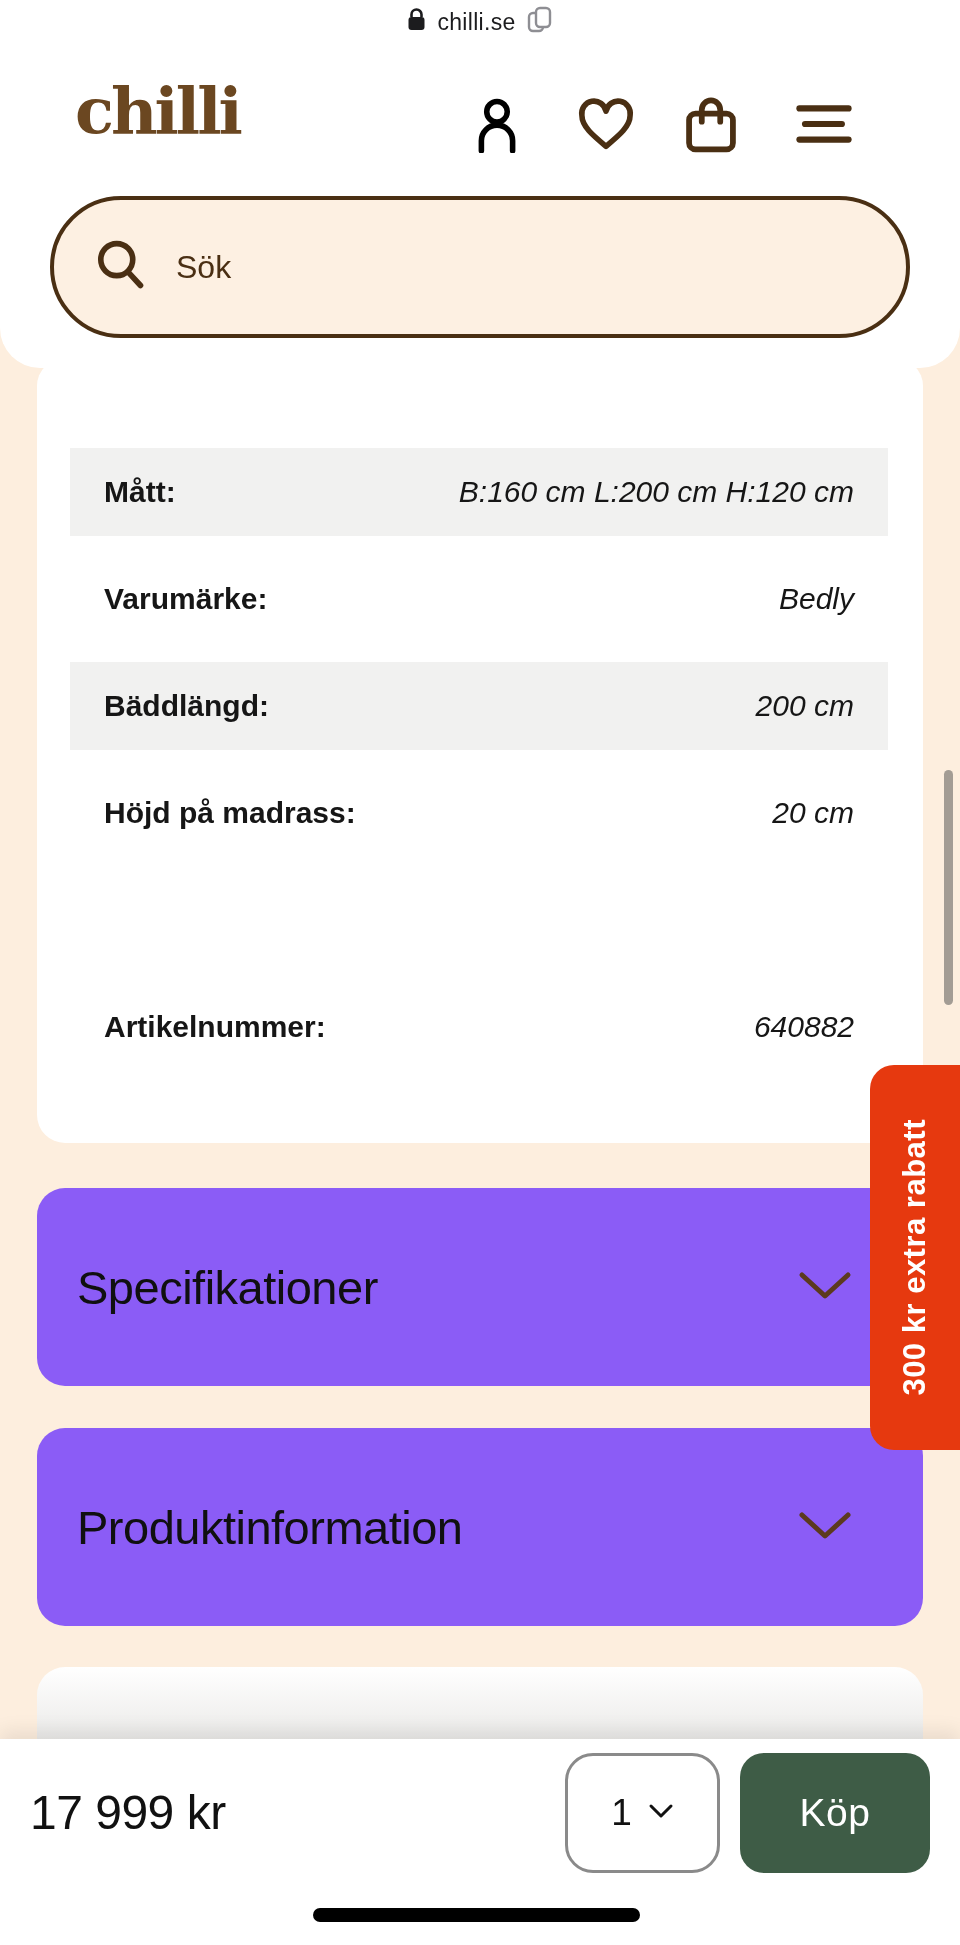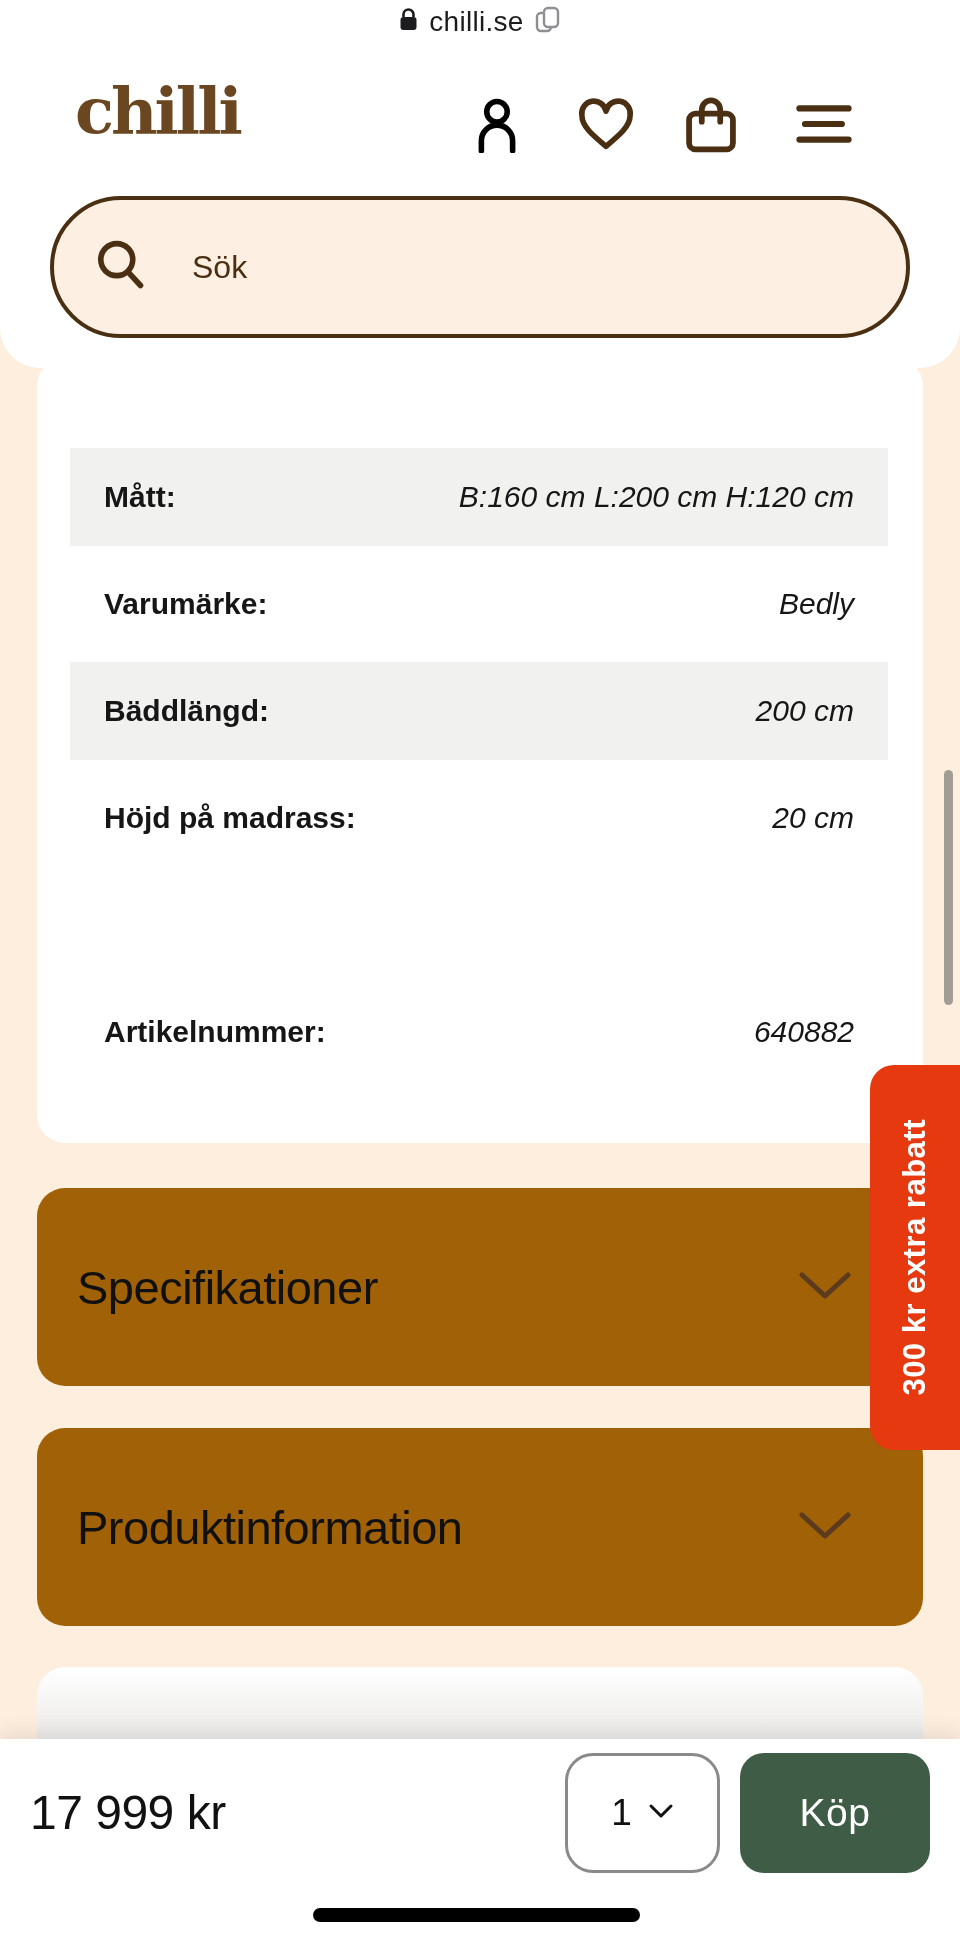--- a/index.html
+++ b/index.html
@@ -10,58 +10,58 @@
   }
   
   .header-sheet{
     position:absolute;top:0;left:0;width:960px;height:368px;
     background:#ffffff;border-radius:0 0 40px 40px;z-index:5;
   }
   .addr-bar{
     position:absolute;top:0;left:0;width:960px;height:44px;
     display:flex;align-items:center;justify-content:center;gap:10px;
   }
-  .addr-url{font-size:28px;font-weight:500;color:#1c1c1e;letter-spacing:.3px;}
+  .addr-url{font-size:23px;font-weight:500;color:#1c1c1e;letter-spacing:.3px;}
   .site-logo{
     position:absolute;left:75px;top:66px;
     font-family:"DejaVu Serif",serif;font-weight:700;
     font-size:64px;line-height:90px;color:#6b4721;letter-spacing:-3px;
   }
   .nav-icon{position:absolute;top:94px;width:58px;height:60px;display:flex;align-items:center;justify-content:center;cursor:pointer;}
   .nav-account{left:468px;}
   .nav-wishlist{left:577px;}
   .nav-cart{left:682px;}
   .nav-menu{left:795px;}
   .search-pill{
     position:absolute;left:50px;top:196px;width:860px;height:142px;
     border:4px solid #4a2f13;border-radius:71px;background:#fdf0e2;
-    display:flex;align-items:center;padding:0 40px;gap:44px;
+    display:flex;align-items:center;padding:0 40px;gap:28px;
   }
   .search-input{
     flex:1;border:none;outline:none;background:transparent;
     font-family:"Liberation Sans",sans-serif;font-size:32px;color:#4a2f13;
   }
   .search-input::placeholder{color:#4a2f13;opacity:1;}
   
   .spec-card{
     position:absolute;left:37px;top:358px;width:886px;height:785px;
     background:#ffffff;border-radius:28px;z-index:1;
   }
   .spec-row{
-    position:absolute;left:33px;width:818px;height:98px;
+    position:absolute;left:33px;width:818px;height:88px;
     display:flex;align-items:center;justify-content:space-between;
     padding:0 34px;font-size:30px;color:#161616;
   }
   .spec-row.odd{background:#f1f1f0;}
   .spec-label{font-weight:700;}
   .spec-value{font-weight:400;font-style:italic;}
   
   .accordion{
     position:absolute;left:37px;width:886px;height:198px;
-    background:#a16207;border-radius:28px;z-index:1;
+    background:#8b5cf6;border-radius:28px;z-index:1;
     display:flex;align-items:center;justify-content:space-between;
     padding:0 70px 0 40px;cursor:pointer;text-align:center;
   }
   .acc-1{top:1188px;}
   .acc-2{top:1428px;}
   .acc-title{font-size:47px;font-weight:400;color:#101010;letter-spacing:-0.5px;}
   
   .partial-card{
     position:absolute;left:37px;top:1667px;width:886px;height:80px;
     background:linear-gradient(#ffffff,#e9e8e6);border-radius:28px 28px 0 0;z-index:1;

